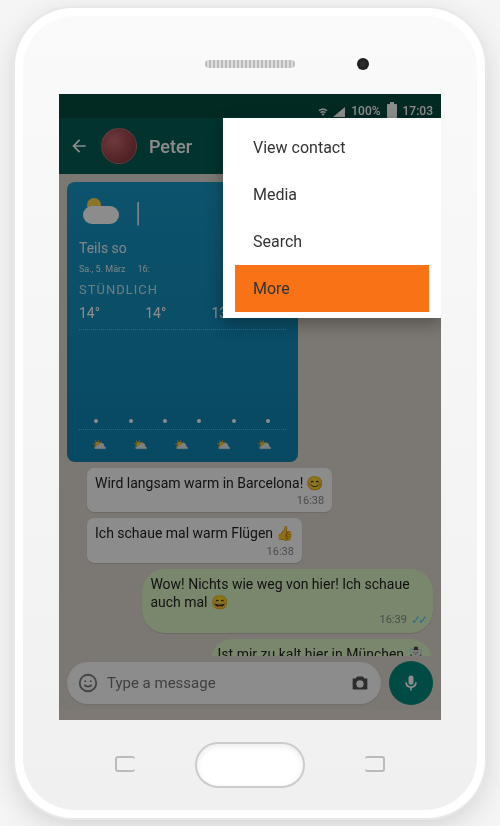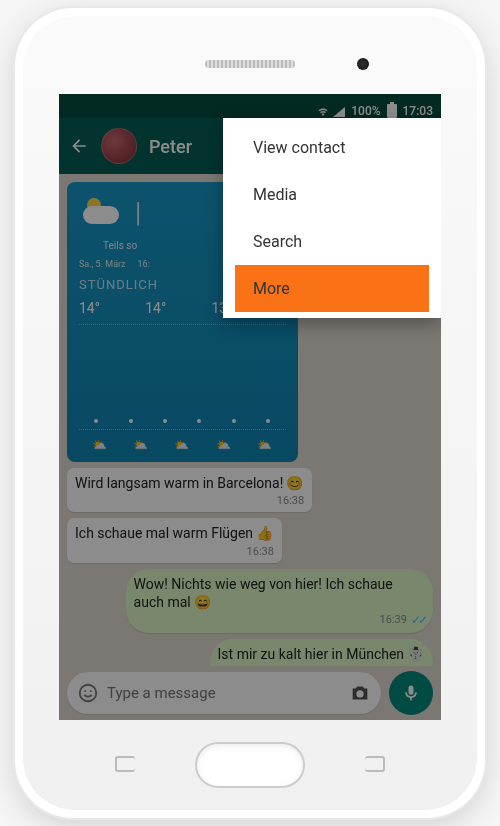--- a/index.html
+++ b/index.html
@@ -69,43 +69,43 @@
 .weather-card {
   width: 63%; height: 280px; border-radius:8px;
   background: linear-gradient(#1797c6,#0f85b3);
   color:#fff; padding:10px 12px; font-size:11px;
   display:flex; flex-direction:column; gap:8px;
 }
 .wc-top { display:flex; gap:8px; align-items:center; }
 .wc-cloud { width:48px; height:40px; position:relative; }
 .wc-cloud::before { content:""; position:absolute; left:8px; top:6px; width:14px; height:14px; background:#ffd54a; border-radius:50%; }
 .wc-cloud::after { content:""; position:absolute; left:4px; top:14px; width:36px; height:18px; background:#fff; border-radius:12px; }
-.wc-sub { font-size:10px; opacity:.9;margin-left:24px; }
+.wc-sub { font-size:14px; opacity:.9; }
 .wc-dates { display:flex; gap:12px; font-size:9px; opacity:.85; }
 .wc-hourly { font-size:13px; text-align:left; opacity:.75; letter-spacing:1px; }
 .wc-temps { display:flex; justify-content:space-between; font-size:14px; }
 .wc-graph { flex:1; border-top:1px dotted rgba(255,255,255,.4); border-bottom:1px dotted rgba(255,255,255,.4); display:flex; align-items:flex-end; justify-content:space-around; padding:6px 0; }
 .wc-graph span { width:4px; height:4px; background:#fff; border-radius:50%; }
 .wc-icons { display:flex; justify-content:space-around; font-size:12px; }
 
-.bubble-row { display:flex; margin-top:6px; }
+.bubble-row { display:flex; margin-top:6px;margin-left:20px; }
 .bubble-row.in { justify-content:flex-start; }
 .bubble-row.out { justify-content:flex-end; }
 .bubble {
   max-width: 84%; padding:6px 8px 4px 8px; border-radius:7px;
   font-size:14px; line-height:1.3; position:relative;
   box-shadow:0 1px 1px rgba(0,0,0,.12);
 }
 .bubble.in { background:#fff; color:#222; }
 .bubble.out { background:#dcf8c6; color:#222;border-radius:23px; }
 .meta { display:flex; gap:4px; justify-content:flex-end; font-size:11px; color:#8a8a8a; margin-top:2px; }
 .ticks { color:#4fc3f7; font-size:12px; letter-spacing:-3px; }
 
 .input-bar {
-  position:absolute; bottom:0; left:0; right:0; height:54px;
+  position:absolute; bottom:10px; left:0; right:0; height:54px;
   display:flex; align-items:center; gap:8px; padding:6px 8px;
   background:#e1d9cf;
 }
 .input-pill {
   flex:1; height:42px; background:#fff; border-radius:22px;
   display:flex; align-items:center; gap:8px; padding:0 10px;
   box-shadow:0 1px 2px rgba(0,0,0,.1);
 }
 .input-pill input {
   flex:1; border:none; outline:none; font-size:15px; color:#999; background:transparent;

